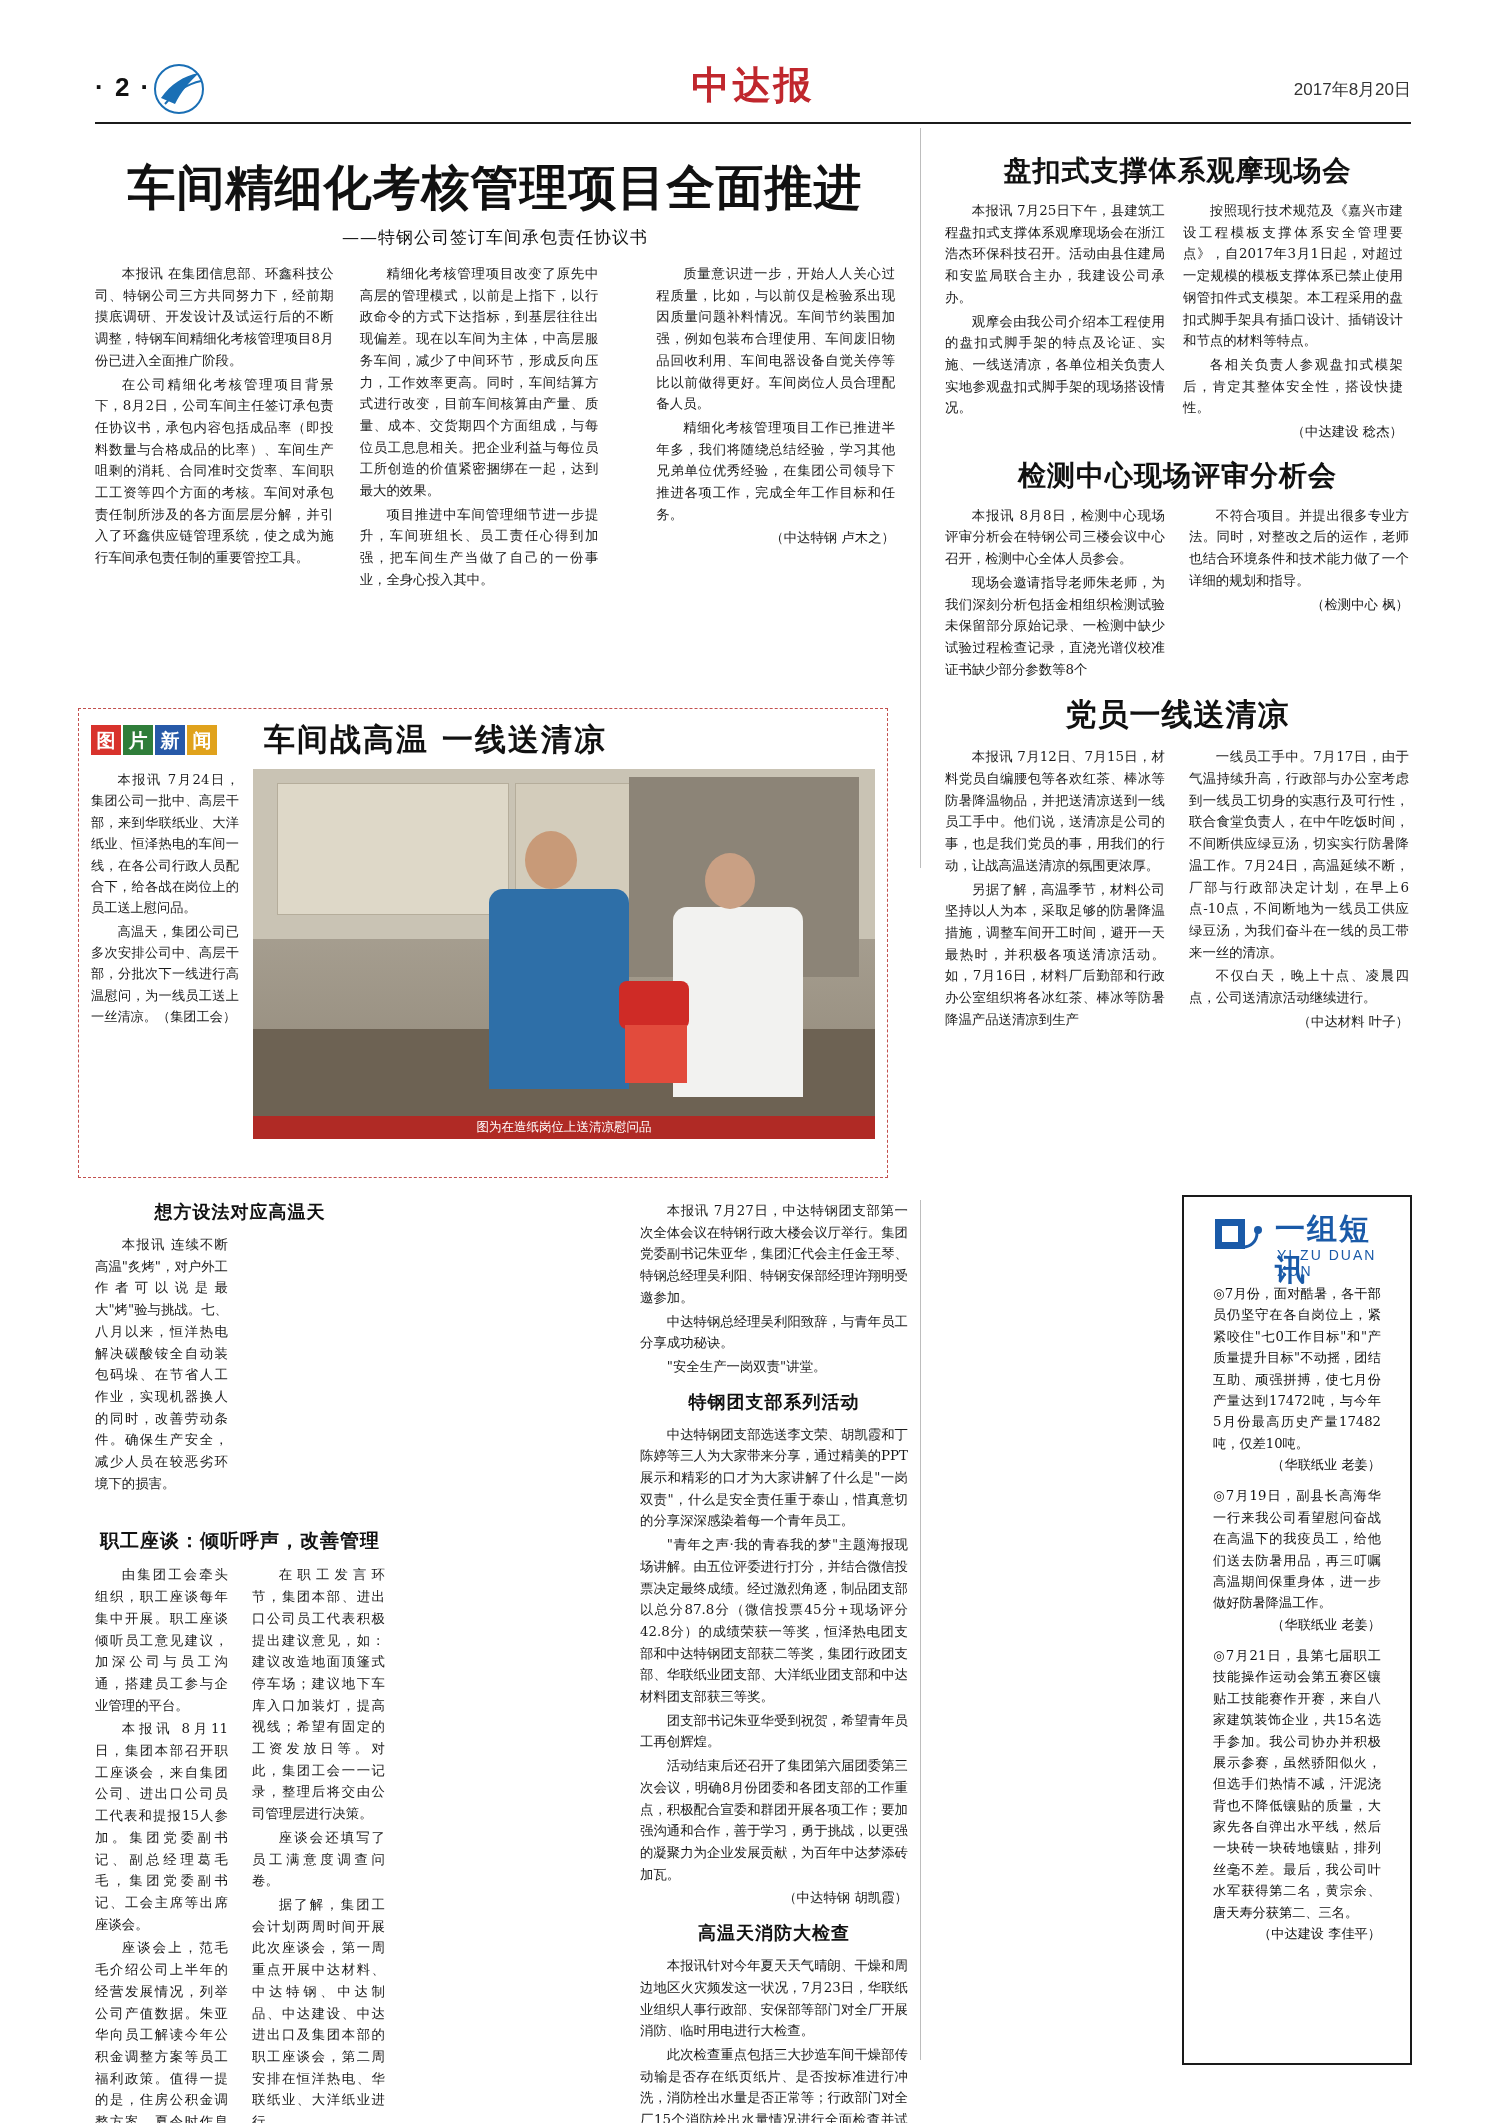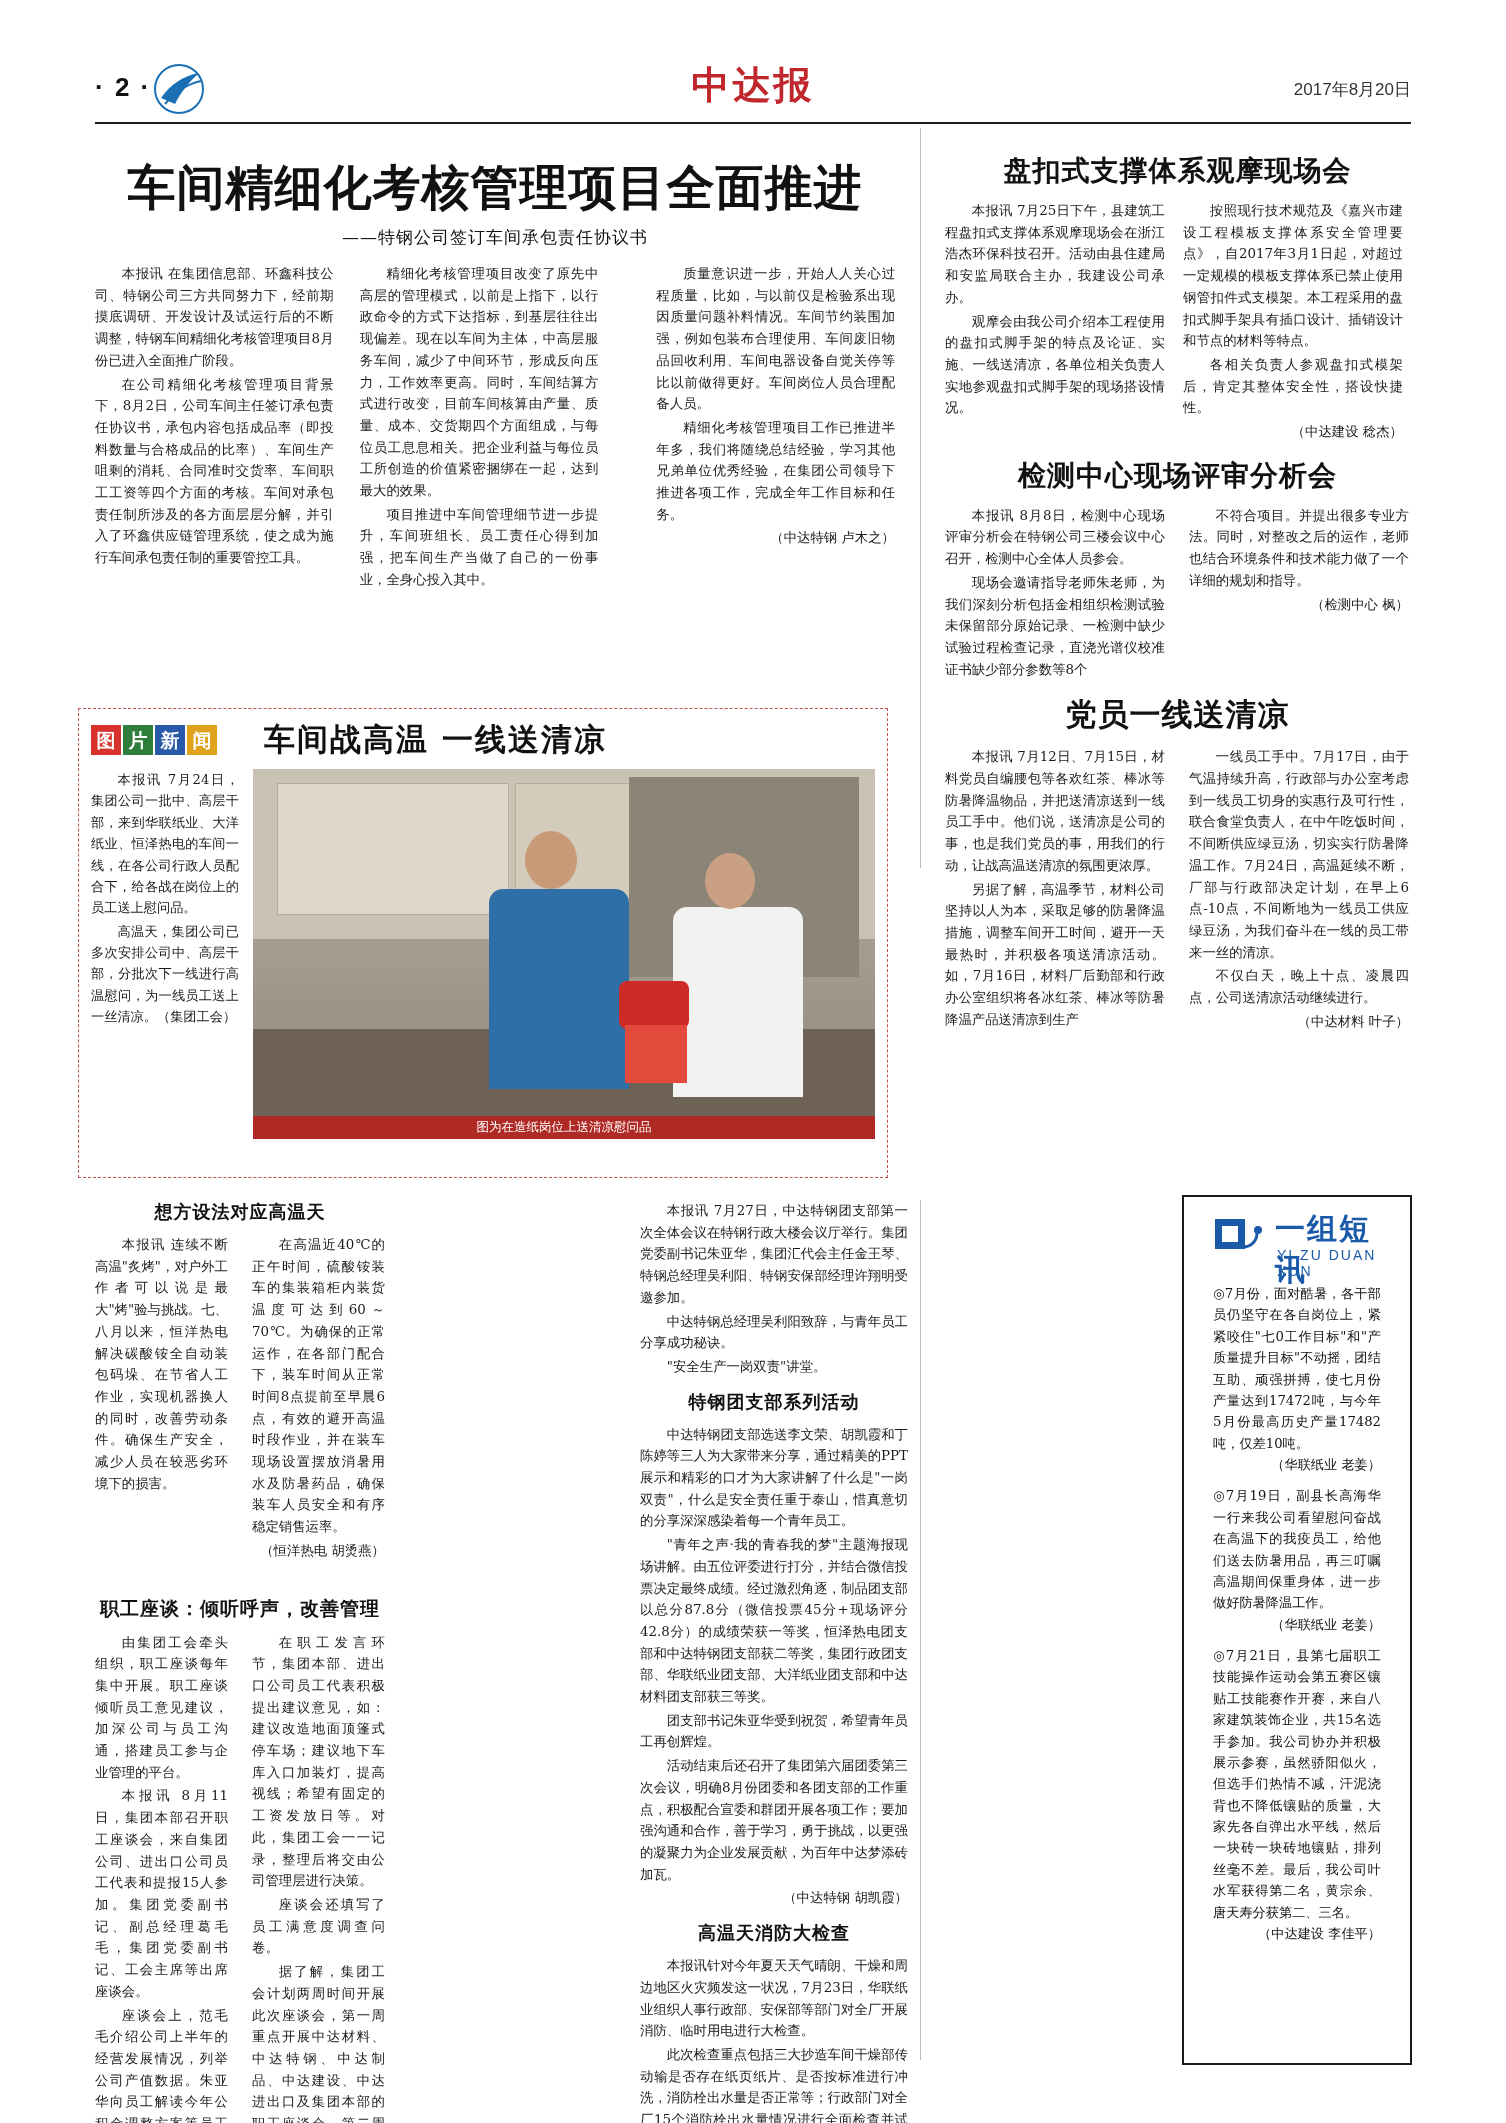--- a/index.html
+++ b/index.html
@@ -280,24 +280,20 @@
       </div>
     </div>
   </div>
 
   <div class="region" style="left:95px;top:1200px;width:290px;">
     <h3 class="head small" style="margin-top:0;">想方设法对应高温天</h3>
     <div style="display:flex;gap:24px;">
       <div class="col-text" style="width:133px;">
         <p>本报讯 连续不断高温"炙烤"，对户外工作者可以说是最大"烤"验与挑战。七、八月以来，恒洋热电解决碳酸铵全自动装包码垛、在节省人工作业，实现机器换人的同时，改善劳动条件。确保生产安全，减少人员在较恶劣环境下的损害。</p>
       </div>
-      <div class="col-text" style="width:133px;">
-        <p>在高温近40℃的正午时间，硫酸铵装车的集装箱柜内装货温度可达到60～70℃。为确保的正常运作，在各部门配合下，装车时间从正常时间8点提前至早晨6点，有效的避开高温时段作业，并在装车现场设置摆放消暑用水及防暑药品，确保装车人员安全和有序稳定销售运率。</p>
-        <p class="sign">（恒洋热电 胡烫燕）</p>
-      </div>
     </div>
 
     <h3 class="head small" style="font-size:19px;margin-top:32px;">职工座谈：倾听呼声，改善管理</h3>
     <div style="display:flex;gap:24px;">
       <div class="col-text" style="width:133px;">
         <p>由集团工会牵头组织，职工座谈每年集中开展。职工座谈倾听员工意见建议，加深公司与员工沟通，搭建员工参与企业管理的平台。</p>
         <p>本报讯 8月11日，集团本部召开职工座谈会，来自集团公司、进出口公司员工代表和提报15人参加。集团党委副书记、副总经理葛毛毛，集团党委副书记、工会主席等出席座谈会。</p>
         <p>座谈会上，范毛毛介绍公司上半年的经营发展情况，列举公司产值数据。朱亚华向员工解读今年公积金调整方案等员工福利政策。值得一提的是，住房公积金调整方案、夏令时作息调整等方案都是在往年职工座谈会上提出的合理化建议成果。</p>
       </div>
       <div class="col-text" style="width:133px;">

